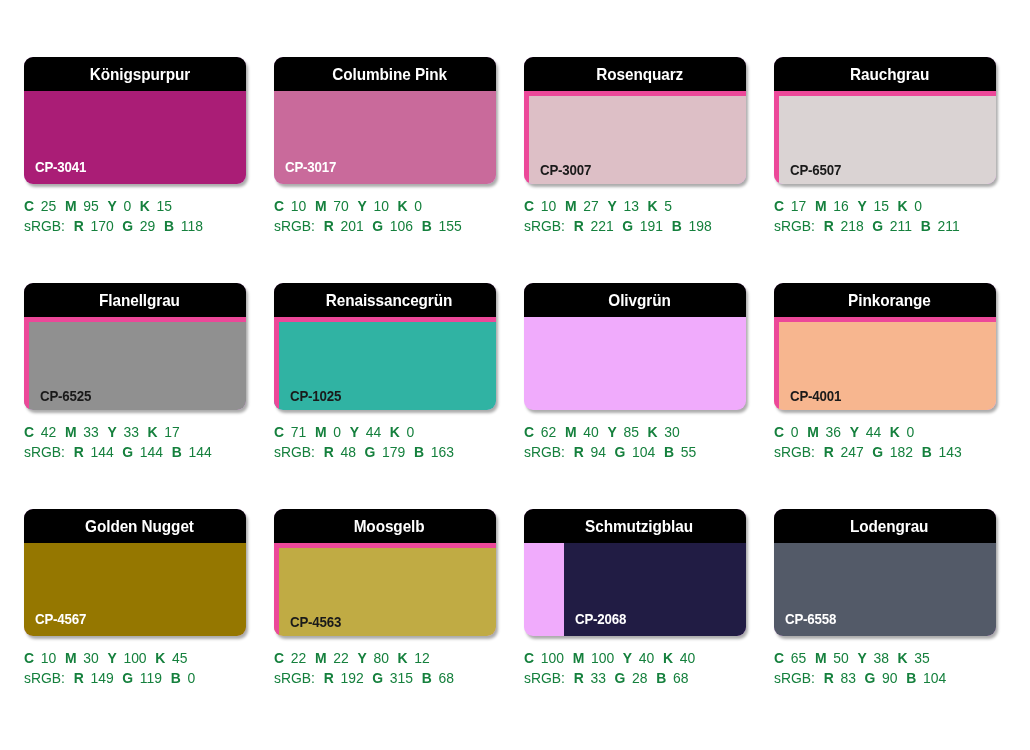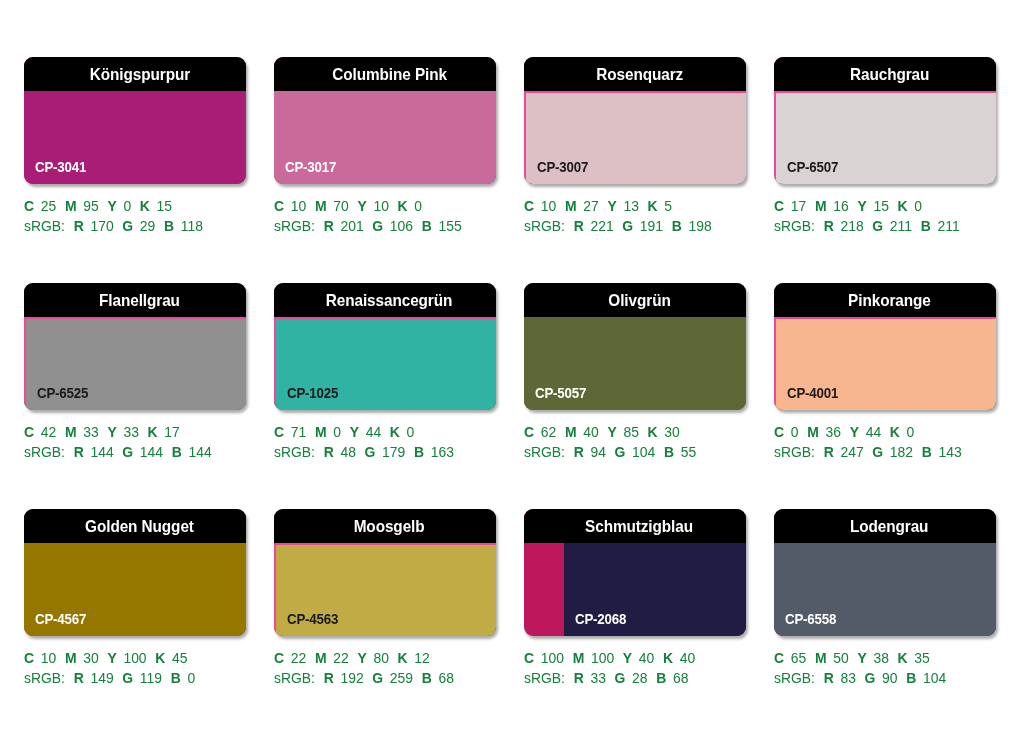--- a/index.html
+++ b/index.html
@@ -16,38 +16,38 @@
     display:grid;
     grid-template-columns:repeat(4,231px);
     grid-template-rows:repeat(3,203px);
     column-gap:19px;row-gap:23px;
   }
   .swatch-card{position:relative;width:231px;}
   .chip{
     position:relative;width:222px;height:127px;
     border-radius:9px;overflow:hidden;
     box-shadow:2px 3px 3px rgba(0,0,0,0.33);
-    background:#be185d;
+    background:#f0abfc;
   }
   .chip-header{
     position:absolute;left:0;top:0;width:231px;height:34px;
     background:#000000;
     display:flex;align-items:center;justify-content:center;
   }
   .chip-name{
     color:#ffffff;font-size:16.5px;font-weight:bold;
     letter-spacing:-0.1px;line-height:1;
     white-space:nowrap;
     transform:scaleX(0.93);transform-origin:center;
   }
   .chip-color{
     position:absolute;left:0;top:34px;width:231px;height:93px;
   }
   .chip-color.outlined{
-    width:229px;height:91px;border:2px solid #ec4899;
+    width:229px;height:91px;border:5px solid #ec4899;
   }
   .chip-code{
     position:absolute;left:11px;bottom:9px;
     font-size:14px;font-weight:bold;letter-spacing:-0.2px;
     transform:scaleX(0.95);transform-origin:left center;
     white-space:nowrap;
   }
   .specs{
     position:absolute;left:0;top:139px;width:242px;
     color:#15803d;
@@ -148,23 +148,20 @@
         <div class="specs">
           <div class="spec-line"><span class="k">C</span><span class="sp"></span><span class="v">71</span><span class="gap"></span><span class="k">M</span><span class="sp"></span><span class="v">0</span><span class="gap"></span><span class="k">Y</span><span class="sp"></span><span class="v">44</span><span class="gap"></span><span class="k">K</span><span class="sp"></span><span class="v">0</span></div>
           <div class="spec-line"><span class="v">sRGB:</span><span class="gap"></span><span class="k">R</span><span class="sp"></span><span class="v">48</span><span class="gap"></span><span class="k">G</span><span class="sp"></span><span class="v">179</span><span class="gap"></span><span class="k">B</span><span class="sp"></span><span class="v">163</span></div>
         </div>
       </div>
       <div class="swatch-card">
         <div class="chip">
           <div class="chip-header">
             <span class="chip-name">Olivgrün</span>
           </div>
-          <div class="chip-color" style="background: rgb(94, 104, 55);">
-            <div class="chip-code" style="color: rgb(255, 255, 255);">CP-5057</div>
-          </div>
         </div>
         <div class="specs">
           <div class="spec-line"><span class="k">C</span><span class="sp"></span><span class="v">62</span><span class="gap"></span><span class="k">M</span><span class="sp"></span><span class="v">40</span><span class="gap"></span><span class="k">Y</span><span class="sp"></span><span class="v">85</span><span class="gap"></span><span class="k">K</span><span class="sp"></span><span class="v">30</span></div>
           <div class="spec-line"><span class="v">sRGB:</span><span class="gap"></span><span class="k">R</span><span class="sp"></span><span class="v">94</span><span class="gap"></span><span class="k">G</span><span class="sp"></span><span class="v">104</span><span class="gap"></span><span class="k">B</span><span class="sp"></span><span class="v">55</span></div>
         </div>
       </div>
       <div class="swatch-card">
         <div class="chip">
           <div class="chip-header">
             <span class="chip-name">Pinkorange</span>
@@ -196,21 +193,21 @@
         <div class="chip">
           <div class="chip-header">
             <span class="chip-name">Moosgelb</span>
           </div>
           <div class="chip-color outlined" style="background: rgb(192, 171, 68);">
             <div class="chip-code" style="color: rgb(26, 26, 26);">CP-4563</div>
           </div>
         </div>
         <div class="specs">
           <div class="spec-line"><span class="k">C</span><span class="sp"></span><span class="v">22</span><span class="gap"></span><span class="k">M</span><span class="sp"></span><span class="v">22</span><span class="gap"></span><span class="k">Y</span><span class="sp"></span><span class="v">80</span><span class="gap"></span><span class="k">K</span><span class="sp"></span><span class="v">12</span></div>
-          <div class="spec-line"><span class="v">sRGB:</span><span class="gap"></span><span class="k">R</span><span class="sp"></span><span class="v">192</span><span class="gap"></span><span class="k">G</span><span class="sp"></span><span class="v">259</span><span class="gap"></span><span class="k">B</span><span class="sp"></span><span class="v">68</span></div>
+          <div class="spec-line"><span class="v">sRGB:</span><span class="gap"></span><span class="k">R</span><span class="sp"></span><span class="v">192</span><span class="gap"></span><span class="k">G</span><span class="sp"></span><span class="v">315</span><span class="gap"></span><span class="k">B</span><span class="sp"></span><span class="v">68</span></div>
         </div>
       </div>
       <div class="swatch-card">
         <div class="chip">
           <div class="chip-header">
             <span class="chip-name">Schmutzigblau</span>
           </div>
           <div class="chip-color" style="background: rgb(33, 28, 68); margin-left: 40px;">
             <div class="chip-code" style="color: rgb(255, 255, 255);">CP-2068</div>
           </div>

